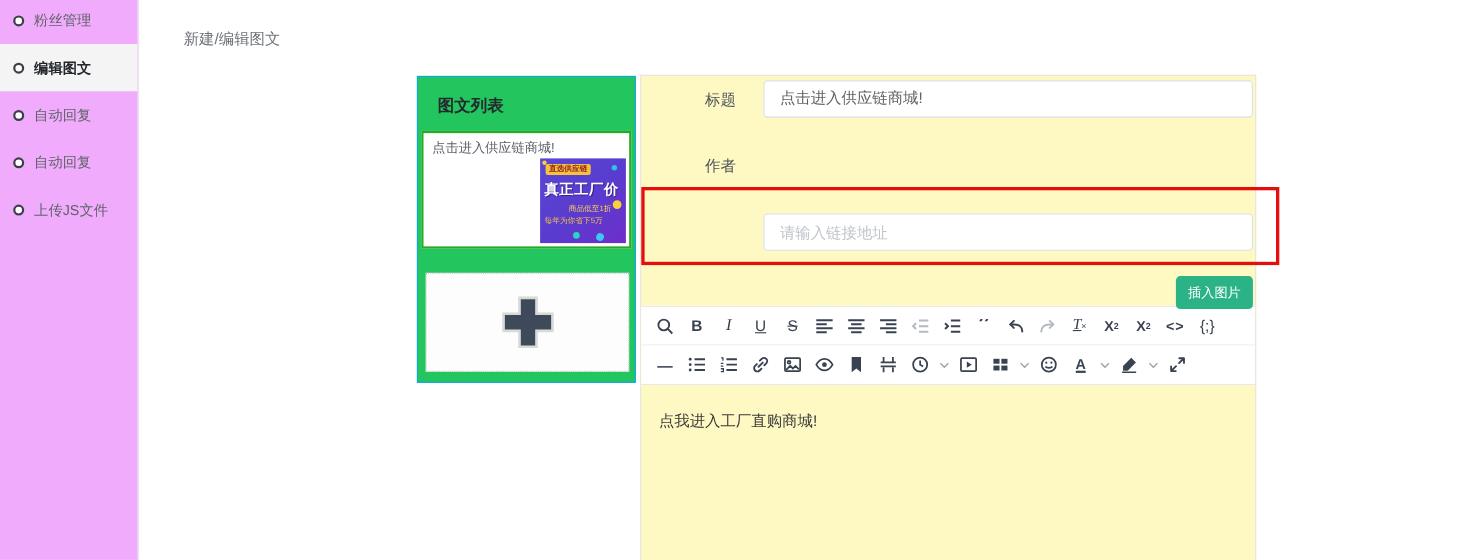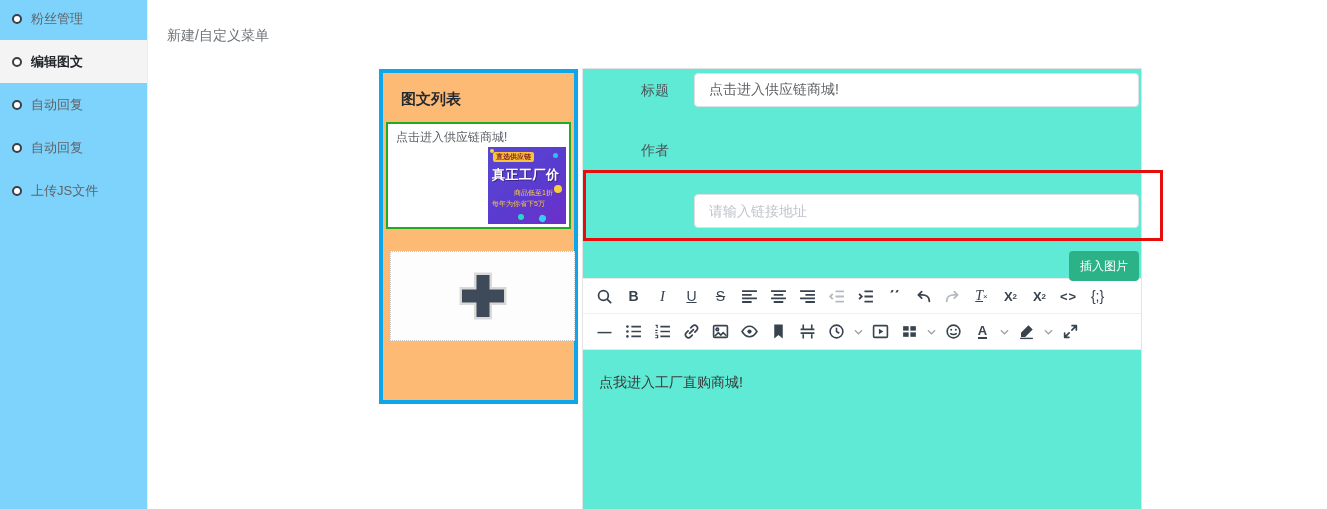--- a/index.html
+++ b/index.html
@@ -1,53 +1,53 @@
 <!DOCTYPE html>
 <html><head>
 <meta charset="utf-8">
 <style>
   * { margin:0; padding:0; box-sizing:border-box; }
   html,body { background:#fff; }
   body { font-family:"Liberation Sans", sans-serif; }
   .stage { position:relative; width:1327px; height:509px; background:#fff; overflow:hidden; }
 
   
-  .sidebar { position:absolute; left:0; top:0; width:148px; height:509px; background:#7dd3fc; border-right:1px solid #ececec; }
+  .sidebar { position:absolute; left:0; top:0; width:126px; height:509px; background:#f0abfc; border-right:1px solid #ececec; }
   .side-item { position:relative; height:43px; display:flex; align-items:center; padding-left:12px; cursor:pointer; }
   .side-item .ring { width:10px; height:10px; border:2px solid #3a3f46; border-radius:50%; background:#fff; flex:0 0 auto; }
   .side-item .lbl { margin-left:9px; font-size:13px; color:#5f6368; white-space:nowrap; }
   .side-item.active { background:#f4f4f4; }
   .side-item.active .lbl { color:#23272b; font-weight:bold; }
   .side-list { margin-top:-3px; }
 
   
   .page-title { position:absolute; left:167px; top:27px; font-size:14px; color:#6e7378; }
 
   
-  .panel { position:absolute; left:379px; top:69px; width:199px; height:335px; border:4px solid #0ea5e9; background:#fdba74; }
+  .panel { position:absolute; left:379px; top:69px; width:199px; height:279px; border:1px solid #0ea5e9; background:#22c55e; }
   .panel-title { padding:17px 18px 10px 18px; font-size:15px; font-weight:bold; color:#24292e; }
   .article-item { position:relative; margin:3px 3px 0 3px; height:107px; border:2px solid #22ab22; background:#fff; cursor:pointer; }
   .article-item .a-title { padding:5px 8px; font-size:12px; color:#5a5f66; }
   .thumb { position:absolute; right:3px; bottom:3px; width:78px; height:77px;
            background:linear-gradient(140deg,#5847d2 0%,#5a3bcf 55%,#6d2fc9 100%); overflow:hidden; }
   .thumb .badge { position:absolute; left:5px; top:5px; background:#f7c33c; color:#8d2323; font-size:7px; line-height:10px; padding:0 3px; border-radius:2px; font-weight:bold; white-space:nowrap; }
   .thumb .headline { position:absolute; left:4px; top:19px; color:#fff; font-size:13px; font-weight:bold; letter-spacing:0.5px; text-shadow:1px 1px 0 rgba(40,20,90,.6); white-space:nowrap; }
   .thumb .chip { position:absolute; left:4px; top:41px; background:#f7c33c; color:#7a2a12; font-size:6px; line-height:8px; padding:0 2px; border-radius:1px; }
   .thumb .l1 { position:absolute; left:26px; top:41px; color:#ffd34f; font-size:7px; white-space:nowrap; }
   .thumb .l2 { position:absolute; left:4px; top:52px; color:#f2c24a; font-size:7px; white-space:nowrap; }
   .thumb .dot { position:absolute; border-radius:50%; }
   .d1 { width:5px; height:5px; background:#27c4e8; right:8px; top:6px; }
   .d2 { width:8px; height:8px; background:#f9cf3a; right:4px; top:38px; }
   .d3 { width:6px; height:6px; background:#28d6c3; left:30px; bottom:4px; }
   .d4 { width:4px; height:4px; background:#f9cf3a; left:2px; top:2px; }
   .d5 { width:7px; height:7px; background:#3ac9f0; right:20px; bottom:2px; border-radius:1px; transform:rotate(25deg); }
   .add-box { position:absolute; left:7px; top:178px; width:185px; height:90px; border:1px dotted #c7c7c7; background:#fdfdfd; display:flex; align-items:center; justify-content:center; cursor:pointer; }
 
   
-  .card { position:absolute; left:582px; top:68px; width:560px; height:442px; border:1px solid #e4e4e4; border-bottom:none; background:#5eead4; }
+  .card { position:absolute; left:582px; top:68px; width:560px; height:442px; border:1px solid #e4e4e4; border-bottom:none; background:#fef9c3; }
   .frow { position:absolute; left:0; width:100%; height:34px; }
   .frow .flabel { position:absolute; left:0; top:0; width:86px; height:34px; line-height:34px; text-align:right; font-size:14px; color:#4e545b; }
   .frow input { position:absolute; left:111px; top:0; width:445px; height:34px; border:1px solid #dcdfe6; border-radius:4px; padding:0 14px; font-size:14px; color:#606266; font-family:"Liberation Sans",sans-serif; outline:none; background:#fff; }
   .frow input::placeholder { color:#c0c4cc; }
   .row-title { top:4px; } .row-author { top:64px; } .row-link { top:125px; }
 
   .insert-btn { position:absolute; right:2px; top:182px; width:70px; height:30px; background:#2bb387; color:#fff; font-size:12px; border:none; border-radius:4px; cursor:pointer; z-index:6; font-family:"Liberation Sans",sans-serif; }
 
   
   .toolbar { position:absolute; left:0; top:209px; width:100%; border-top:1px solid #e8e8e8; border-bottom:1px solid #e8e8e8; background:#fff; }
@@ -100,21 +100,21 @@
         <span class="ring"></span>
         <span class="lbl">自动回复</span>
       </div>
       <div class="side-item">
         <span class="ring"></span>
         <span class="lbl">上传JS文件</span>
       </div>
     </div>
   </aside>
 
-  <div class="page-title">新建/自定义菜单</div>
+  <div class="page-title">新建/编辑图文</div>
 
   <section class="panel">
     <div class="panel-title">图文列表</div>
 
     <div class="article-item">
       <div class="a-title">点击进入供应链商城!</div>
       <div class="thumb">
         <span class="dot d4"></span>
         <span class="dot d1"></span>
         <span class="badge">直选供应链</span>

